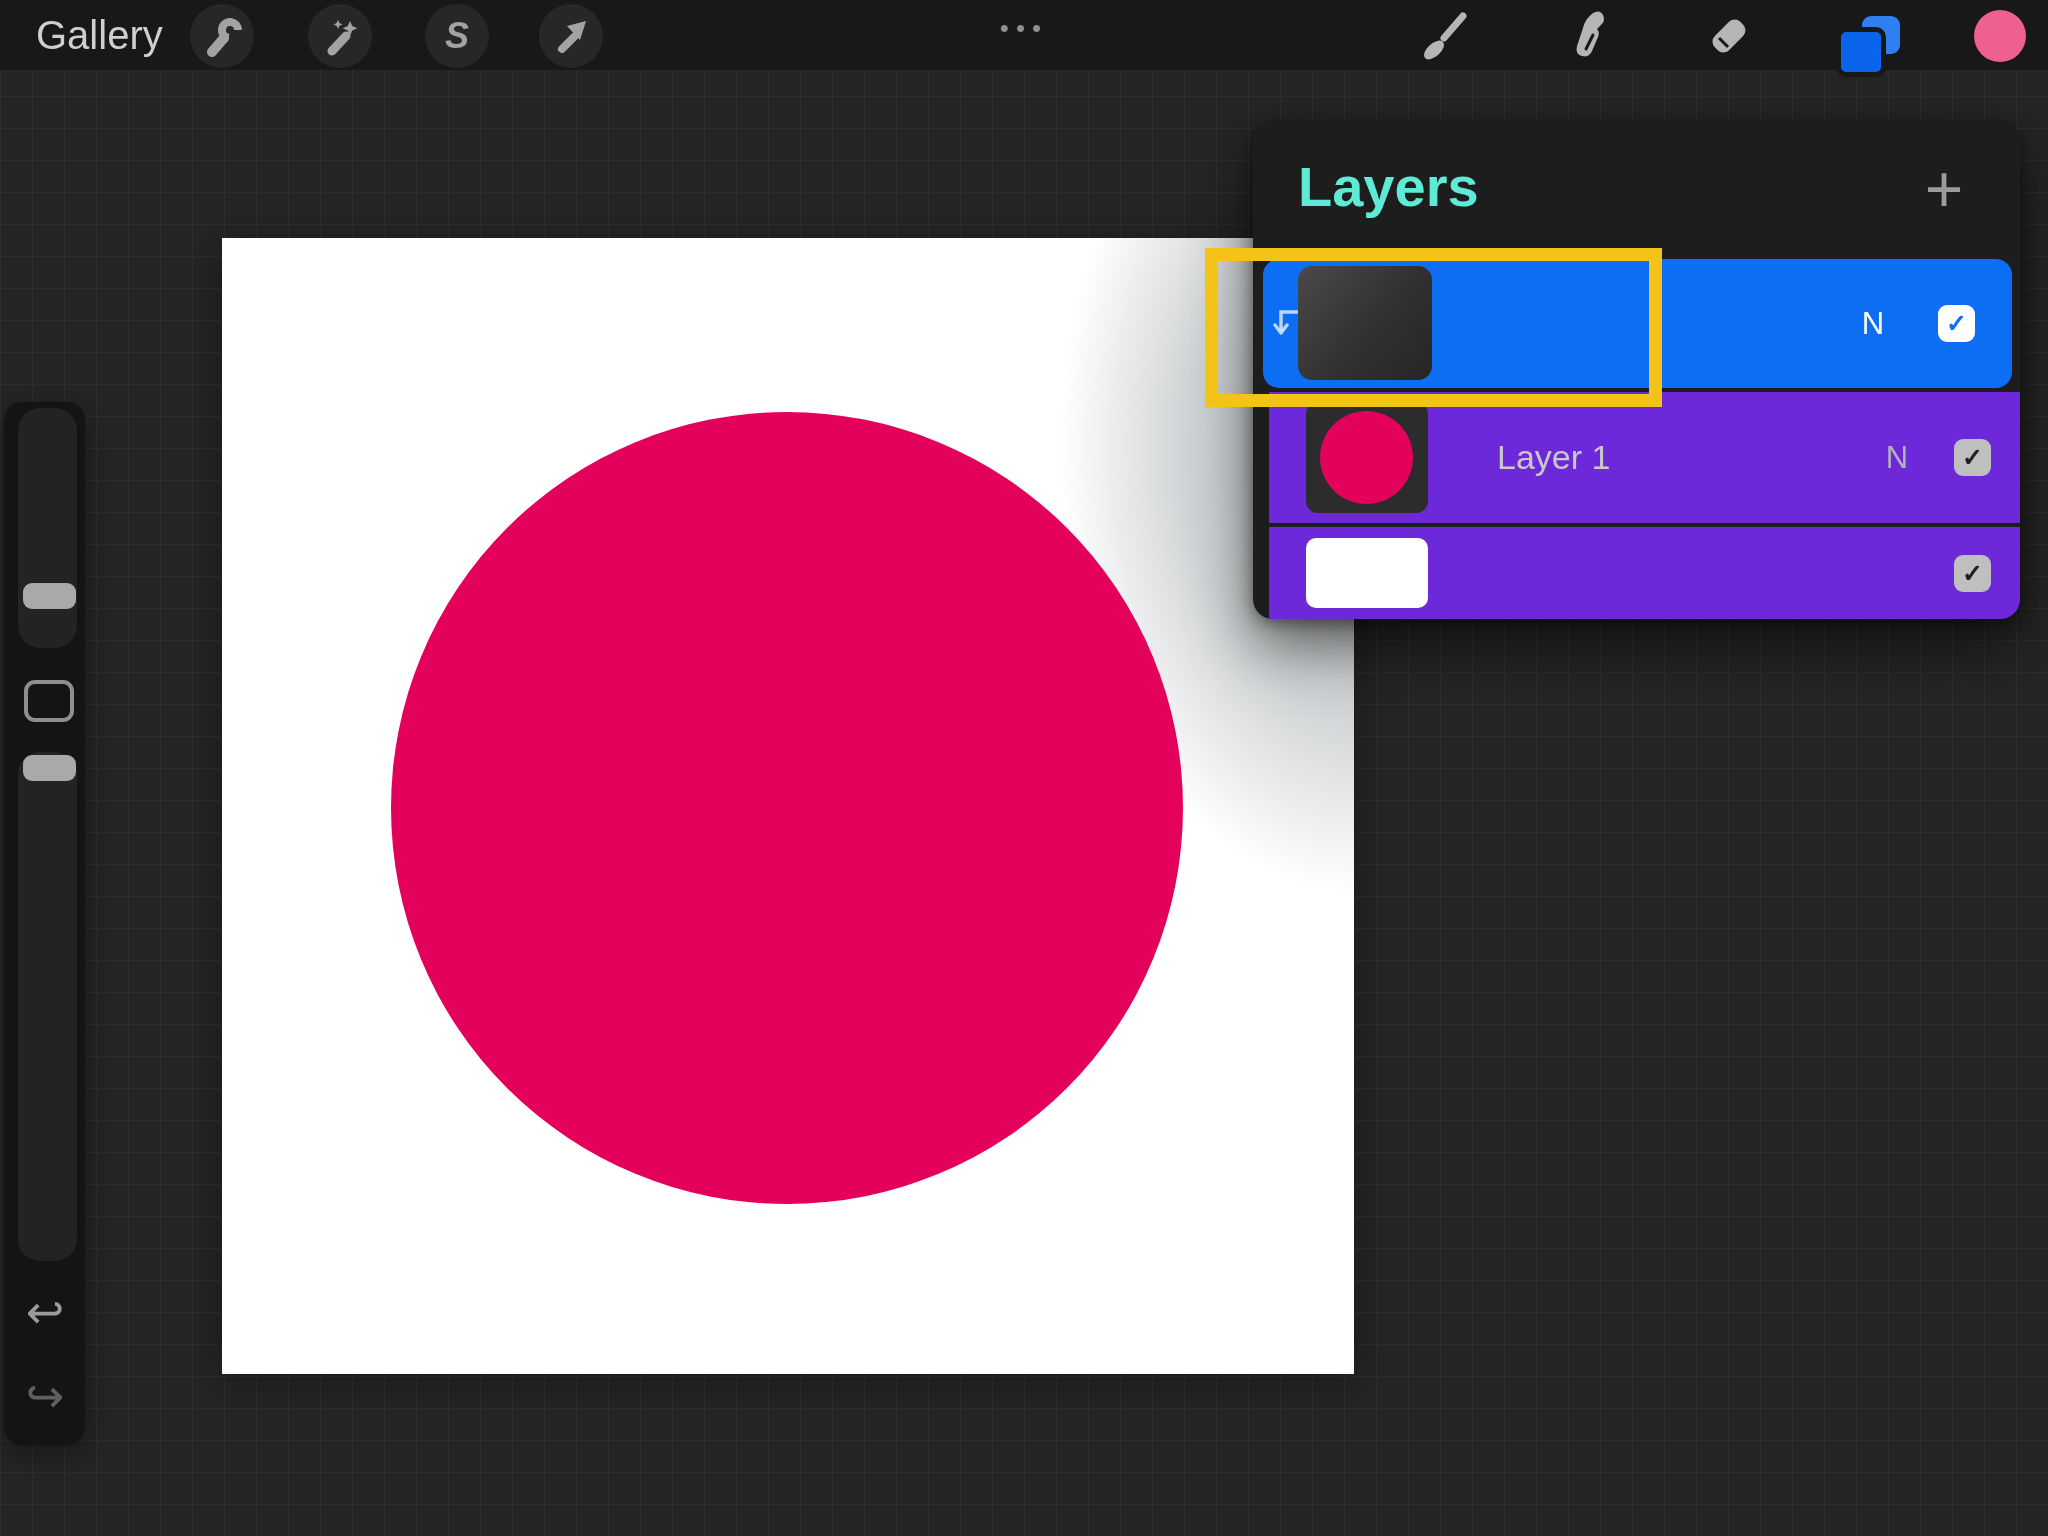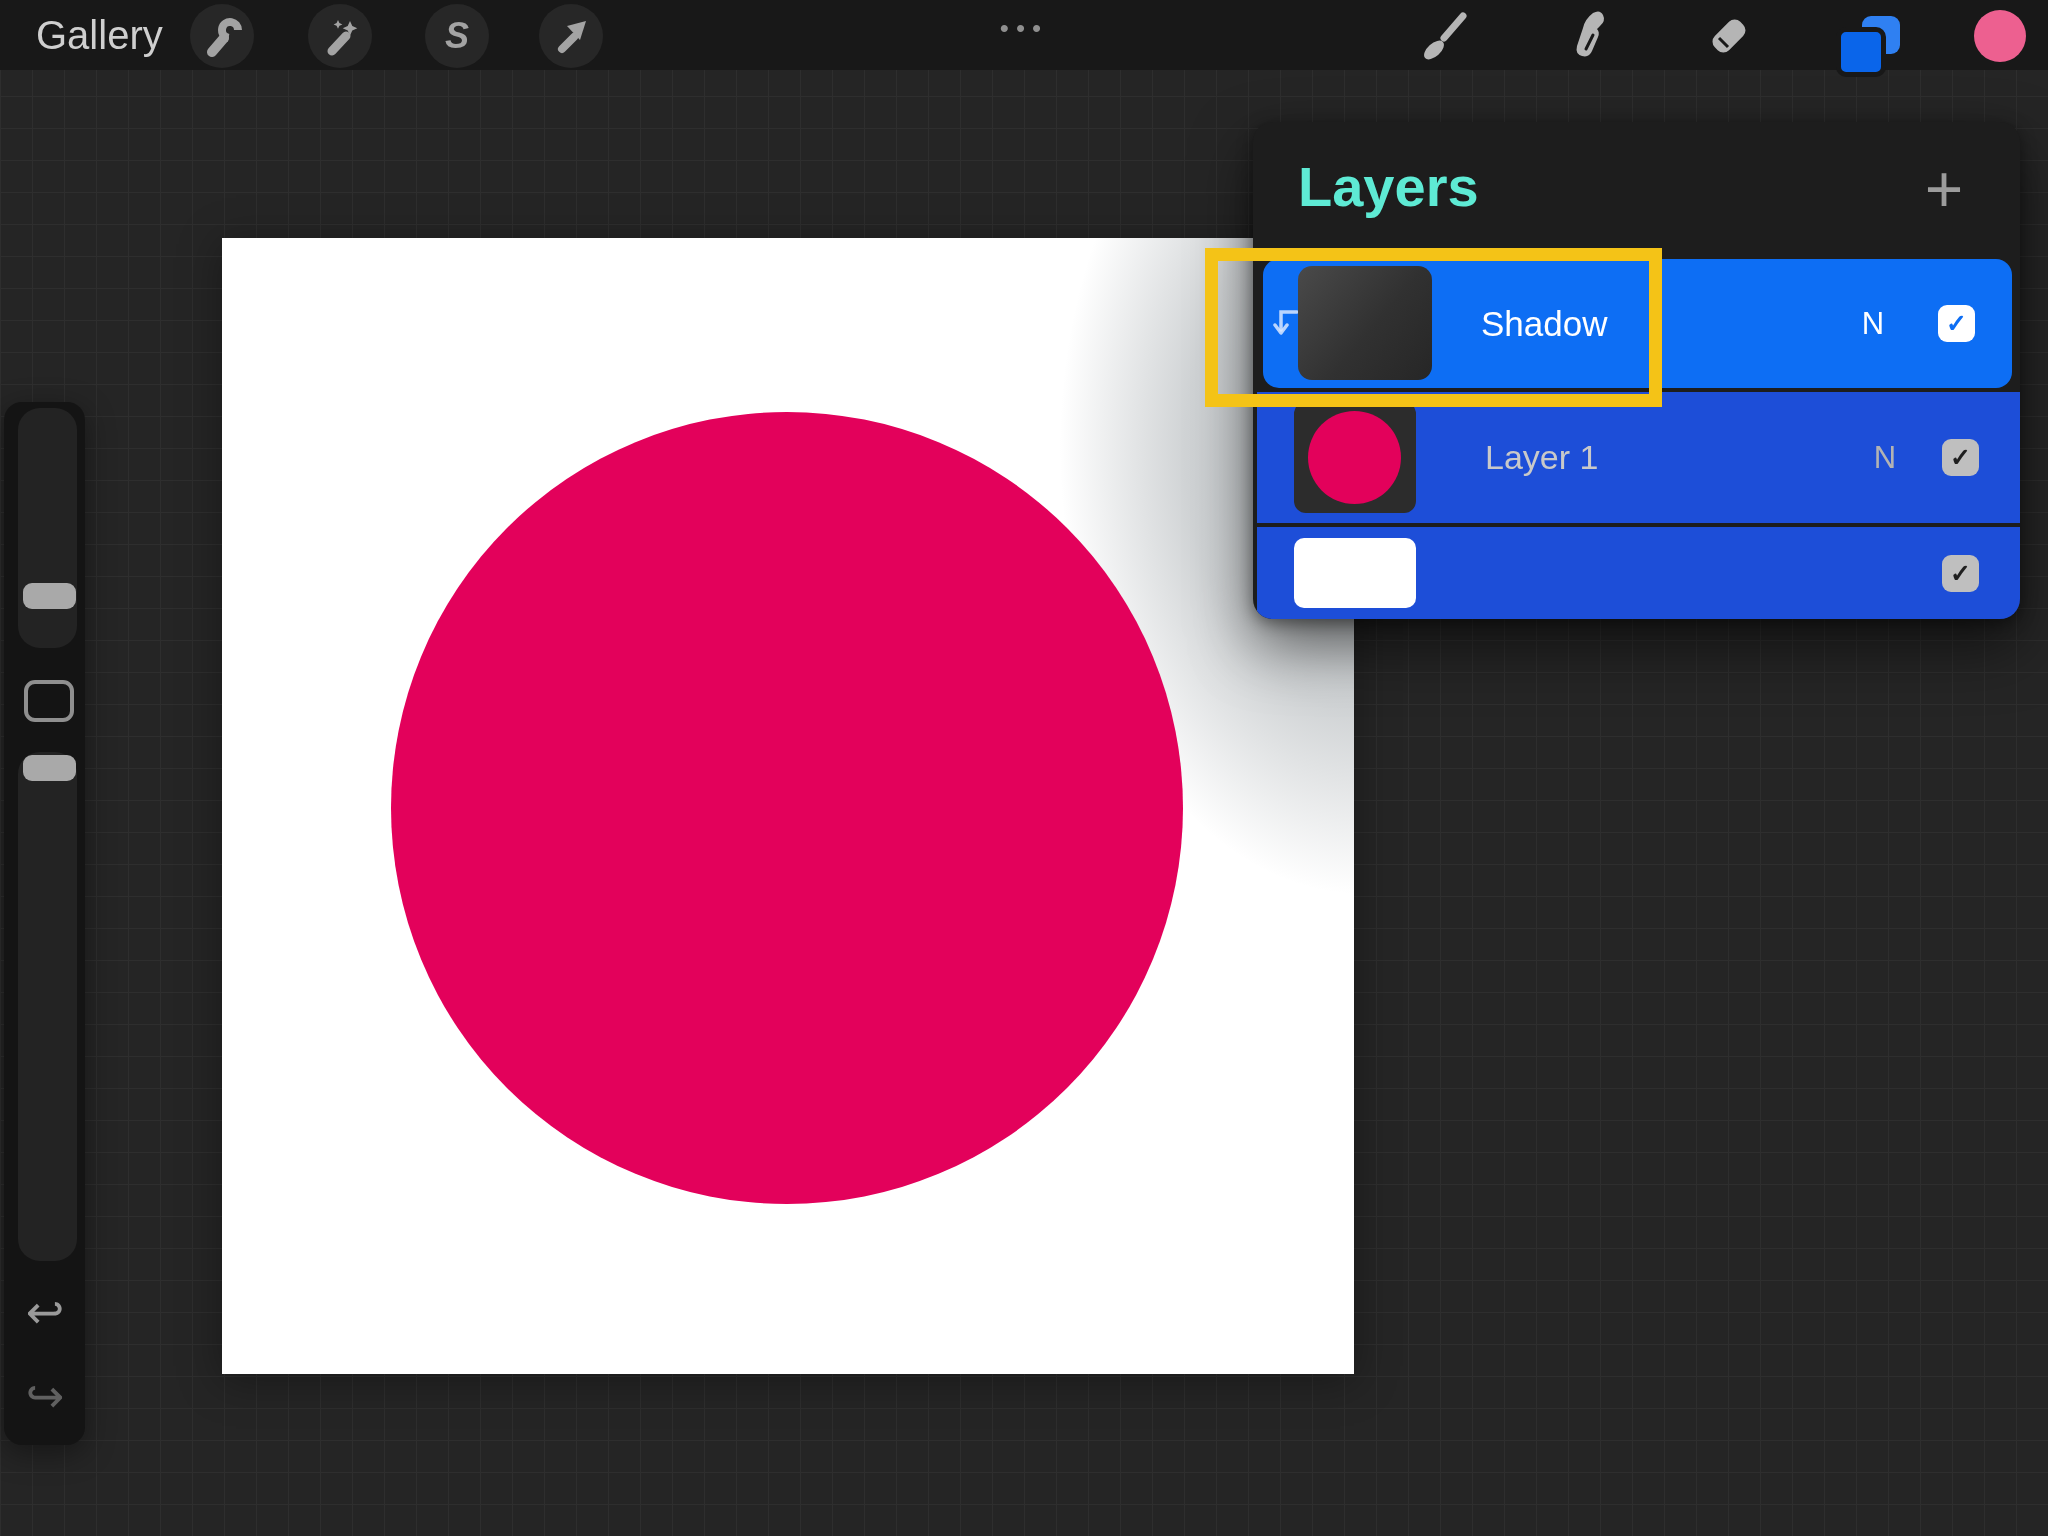--- a/index.html
+++ b/index.html
@@ -60,21 +60,21 @@
   .undo{left:6px;top:880px;width:70px;height:60px;line-height:60px;text-align:center;font-size:46px;color:#9a9a9a;}
   .redo{left:6px;top:964px;width:70px;height:60px;line-height:60px;text-align:center;font-size:46px;color:#606060;}
 
   
   .panel{left:1253px;top:122px;width:767px;height:497px;background:#1d1d1d;border-radius:20px;
     overflow:hidden;box-shadow:0 26px 60px rgba(0,0,0,0.55), 0 4px 16px rgba(0,0,0,0.4);}
   .panel-title{left:45px;top:34px;height:62px;line-height:62px;font-size:56px;font-weight:bold;color:#5eead4;}
   .panel-add{left:656px;top:30px;width:70px;height:74px;line-height:74px;text-align:center;
     font-size:66px;font-weight:100;color:#9c9c9c;}
 
-  .lrow{left:4px;width:767px;background:#1d4ed8;}
+  .lrow{left:16px;width:767px;background:#6d28d9;}
   .lrow1{left:10px;top:137px;width:749px;height:129px;background:#0d6ef4;border-radius:16px;}
   .lrow2{top:270px;height:131px;}
   .lrow3{top:405px;height:92px;}
 
   .thumb1{left:35px;top:7px;width:134px;height:114px;border-radius:14px;
     background:linear-gradient(130deg,#4a4a4a 0%,#313131 55%,#262626 100%);}
   .thumb2{left:37px;top:10px;width:122px;height:111px;border-radius:12px;background:#2c2c2c;}
   .thumb2-circle{left:14px;top:9px;width:93px;height:93px;border-radius:50%;background:#e3015b;}
   .thumb3{left:37px;top:11px;width:122px;height:70px;border-radius:10px;background:#ffffff;}
 
@@ -194,21 +194,20 @@
   <div class="abs panel-add">+</div>
 
   <div class="abs lrow1">
     <div class="abs clip-arrow">
       <svg width="28" height="34" viewBox="0 0 28 34">
         <path d="M24 5 H8 V23" fill="none" stroke="#d9e7ff" stroke-width="3.5" stroke-linecap="round" opacity="0.85"></path>
         <path d="M2 18 L8 26 L14 18" fill="none" stroke="#d9e7ff" stroke-width="3.5" stroke-linecap="round" stroke-linejoin="round" opacity="0.85"></path>
       </svg>
     </div>
     <div class="abs thumb1"></div>
-    <div class="abs lname lname1">Shadow</div>
     <div class="abs blend blend1">N</div>
     <div class="abs chk chk1">✓</div>
   </div>
 
   <div class="abs lrow lrow2">
     <div class="abs thumb2">
       <div class="abs thumb2-circle"></div>
     </div>
     <div class="abs lname lname2">Layer 1</div>
     <div class="abs blend blend2">N</div>

